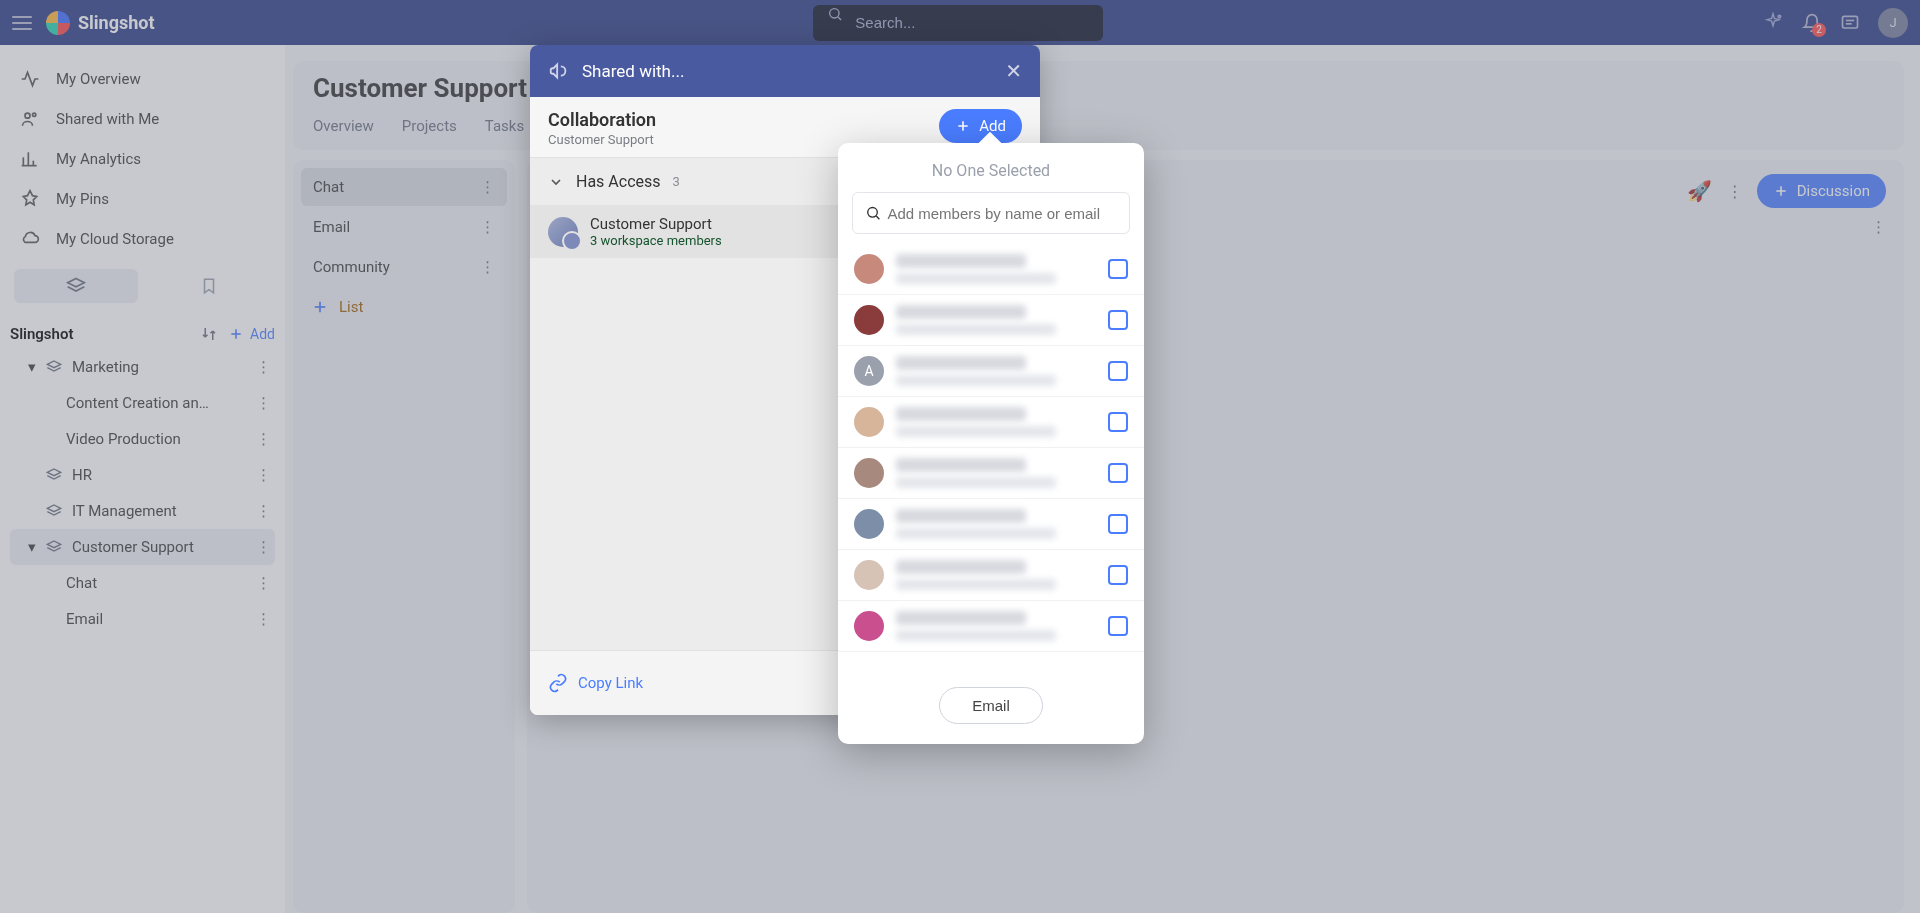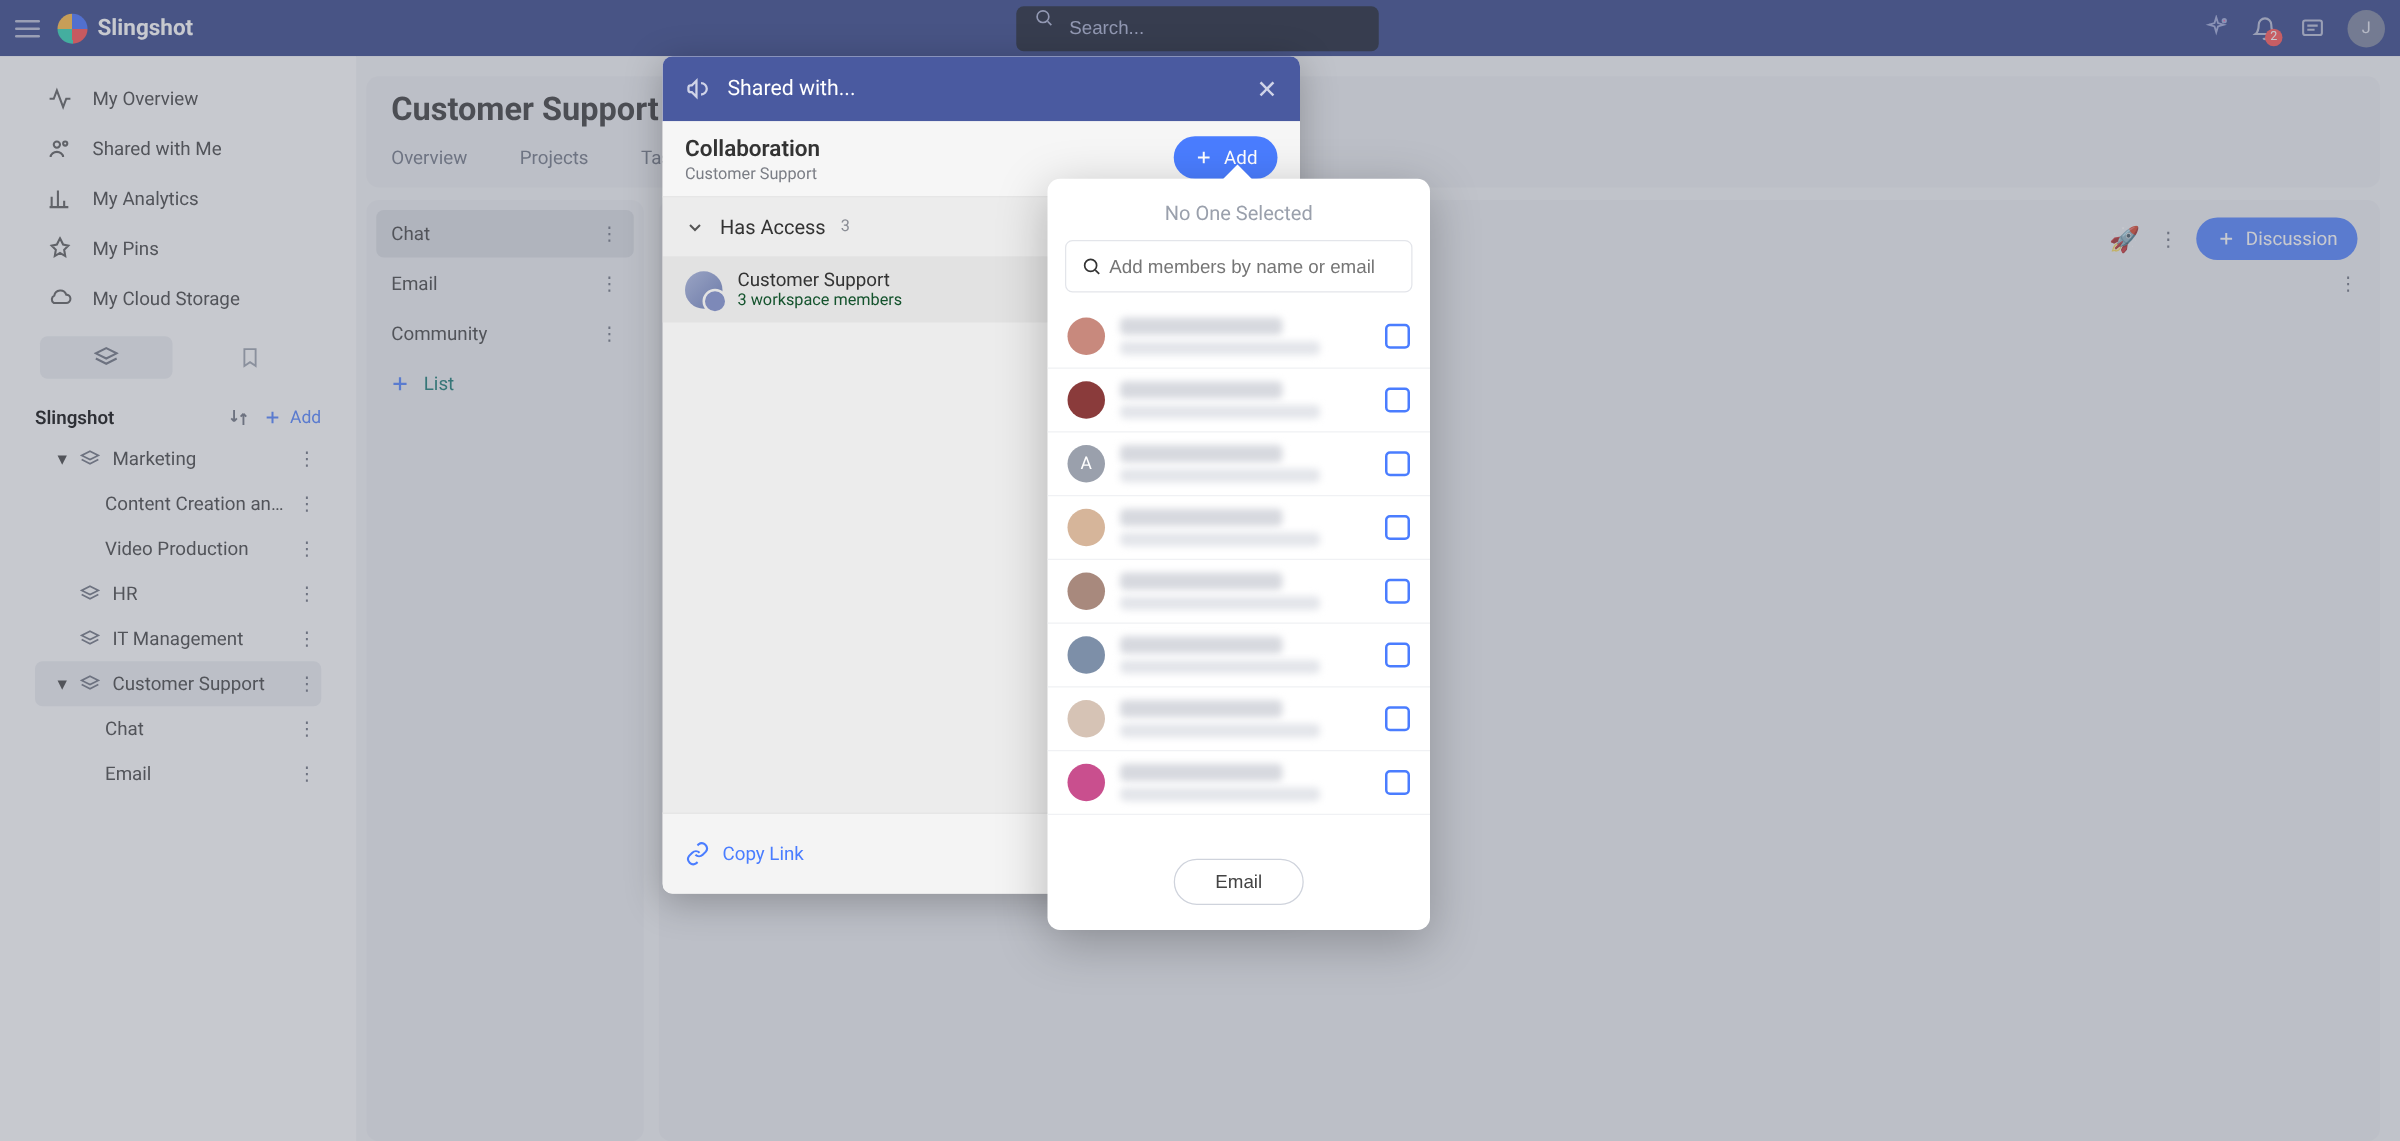--- a/index.html
+++ b/index.html
@@ -17,21 +17,21 @@
   .search-box { display: flex; width: 290px; height: 36px; background: #0f172a; border-radius: 6px; padding: 0 14px; gap: 12px; }
   .search-box input { background: transparent; border: none; outline: none; color: #d3d7e9; font-size: 15px; width: 100%; }
   .search-box input::placeholder { color: #a7aed0; }
   .header-right { display: flex; align-items: center; gap: 18px; }
   .hdr-icon { color: #b4bad4; position: relative; }
   .badge { position: absolute; bottom: -4px; right: -4px; background: #ff4d4d; color: #fff; font-size: 10px; width: 14px; height: 14px; border-radius: 50%; display: flex; align-items: center; justify-content: center; }
   .avatar-circle { width: 30px; height: 30px; border-radius: 50%; background: #757e99; display: flex; align-items: center; justify-content: center; color: #e3e5ef; font-size: 13px; }
 
   
   .body { display: flex; height: calc(100% - 45px); }
-  .sidebar { width: 285px; background: #fff; padding: 14px 28px; overflow-y: auto; }
+  .sidebar { width: 285px; background: #fff; padding: 14px 10px; overflow-y: auto; }
   .nav-item { display: flex; align-items: center; gap: 16px; padding: 10px 10px; border-radius: 6px; color: #3c3c3c; font-size: 15px; cursor: pointer; }
   .nav-item .icon { width: 20px; display: flex; justify-content: center; color: #555; }
   .toggle-row { display: flex; gap: 10px; margin: 10px 4px 16px; }
   .toggle-btn { flex: 1; height: 34px; border-radius: 6px; display: flex; align-items: center; justify-content: center; color: #6a6f7c; }
   .toggle-btn.active { background: #edeff2; }
   .ws-header { display: flex; align-items: center; padding: 6px 0 6px 0; gap: 10px; }
   .ws-title { font-size: 15px; font-weight: 600; flex: 1; }
   .ws-add { color: #4a7dff; font-size: 14px; display: flex; align-items: center; gap: 6px; }
   .tree-row { display: flex; align-items: center; padding: 9px 4px; border-radius: 6px; font-size: 15px; color: #3c3c3c; gap: 8px; }
   .tree-row.selected { background: #edeff2; }
@@ -40,28 +40,28 @@
   .indent2 { padding-left: 56px; }
   .caret { width: 10px; }
   .stack-icon { width: 18px; color: #6a6f7c; }
   .tree-label { white-space: nowrap; overflow: hidden; text-overflow: ellipsis; max-width: 150px; }
 
   
   .content { flex: 1; background: #f4f5f7; display: flex; flex-direction: column; padding: 16px 16px 0 8px; gap: 10px; overflow: hidden; }
   .page-header-card { background: #edeff2; border-radius: 10px; padding: 12px 20px 0; }
   .page-title-row { display: flex; align-items: center; gap: 10px; }
   .page-title { font-size: 26px; font-weight: 700; color: #333; }
-  .tabs-row { display: flex; gap: 42px; margin-top: 14px; }
+  .tabs-row { display: flex; gap: 28px; margin-top: 14px; }
   .tab { font-size: 15px; color: #6c7280; padding-bottom: 12px; cursor: pointer; }
   .tab.active { color: #333; font-weight: 600; border-bottom: 3px solid #4a7dff; }
   .content-body { display: flex; gap: 12px; flex: 1; overflow: hidden; }
   .lists-col { width: 222px; background: #edeff2; border-radius: 10px; padding: 8px; display: flex; flex-direction: column; gap: 2px; }
   .list-item { display: flex; align-items: center; justify-content: space-between; padding: 10px 12px; border-radius: 6px; font-size: 15px; color: #3c3c3c; }
   .list-item.selected { background: #d9dce1; }
-  .add-list { display: flex; gap: 10px; padding: 10px 10px; color: #0f766e; font-size: 15px; }
+  .add-list { display: flex; gap: 10px; padding: 10px 10px; color: #a16207; font-size: 15px; }
   .detail-card { flex: 1; background: #edeff2; border-radius: 10px; padding: 14px 18px; display: flex; flex-direction: column; gap: 10px; }
   .detail-top { display: flex; align-items: center; gap: 14px; }
   .rocket { font-size: 20px; margin-left: auto; }
   .disc-btn { background: #4a7dff; color: #fff; border-radius: 20px; padding: 8px 16px; font-size: 15px; display: flex; align-items: center; gap: 8px; }
   .detail-row { display: flex; align-items: center; gap: 12px; font-size: 15px; color: #444; }
 
   
   .overlay { position: absolute; inset: 0; background: rgba(115,120,135,0.4); display: flex; }
   .shared-panel { position: absolute; top: 45px; left: 530px; width: 510px; height: 670px; background: #ececec; border-radius: 8px; display: flex; flex-direction: column; box-shadow: 0 6px 30px rgba(0,0,0,0.25); overflow: hidden; }
   .shared-head { background: #4a5aa0; color: #fff; padding: 14px 18px; display: flex; align-items: center; gap: 12px; font-size: 17px; }

